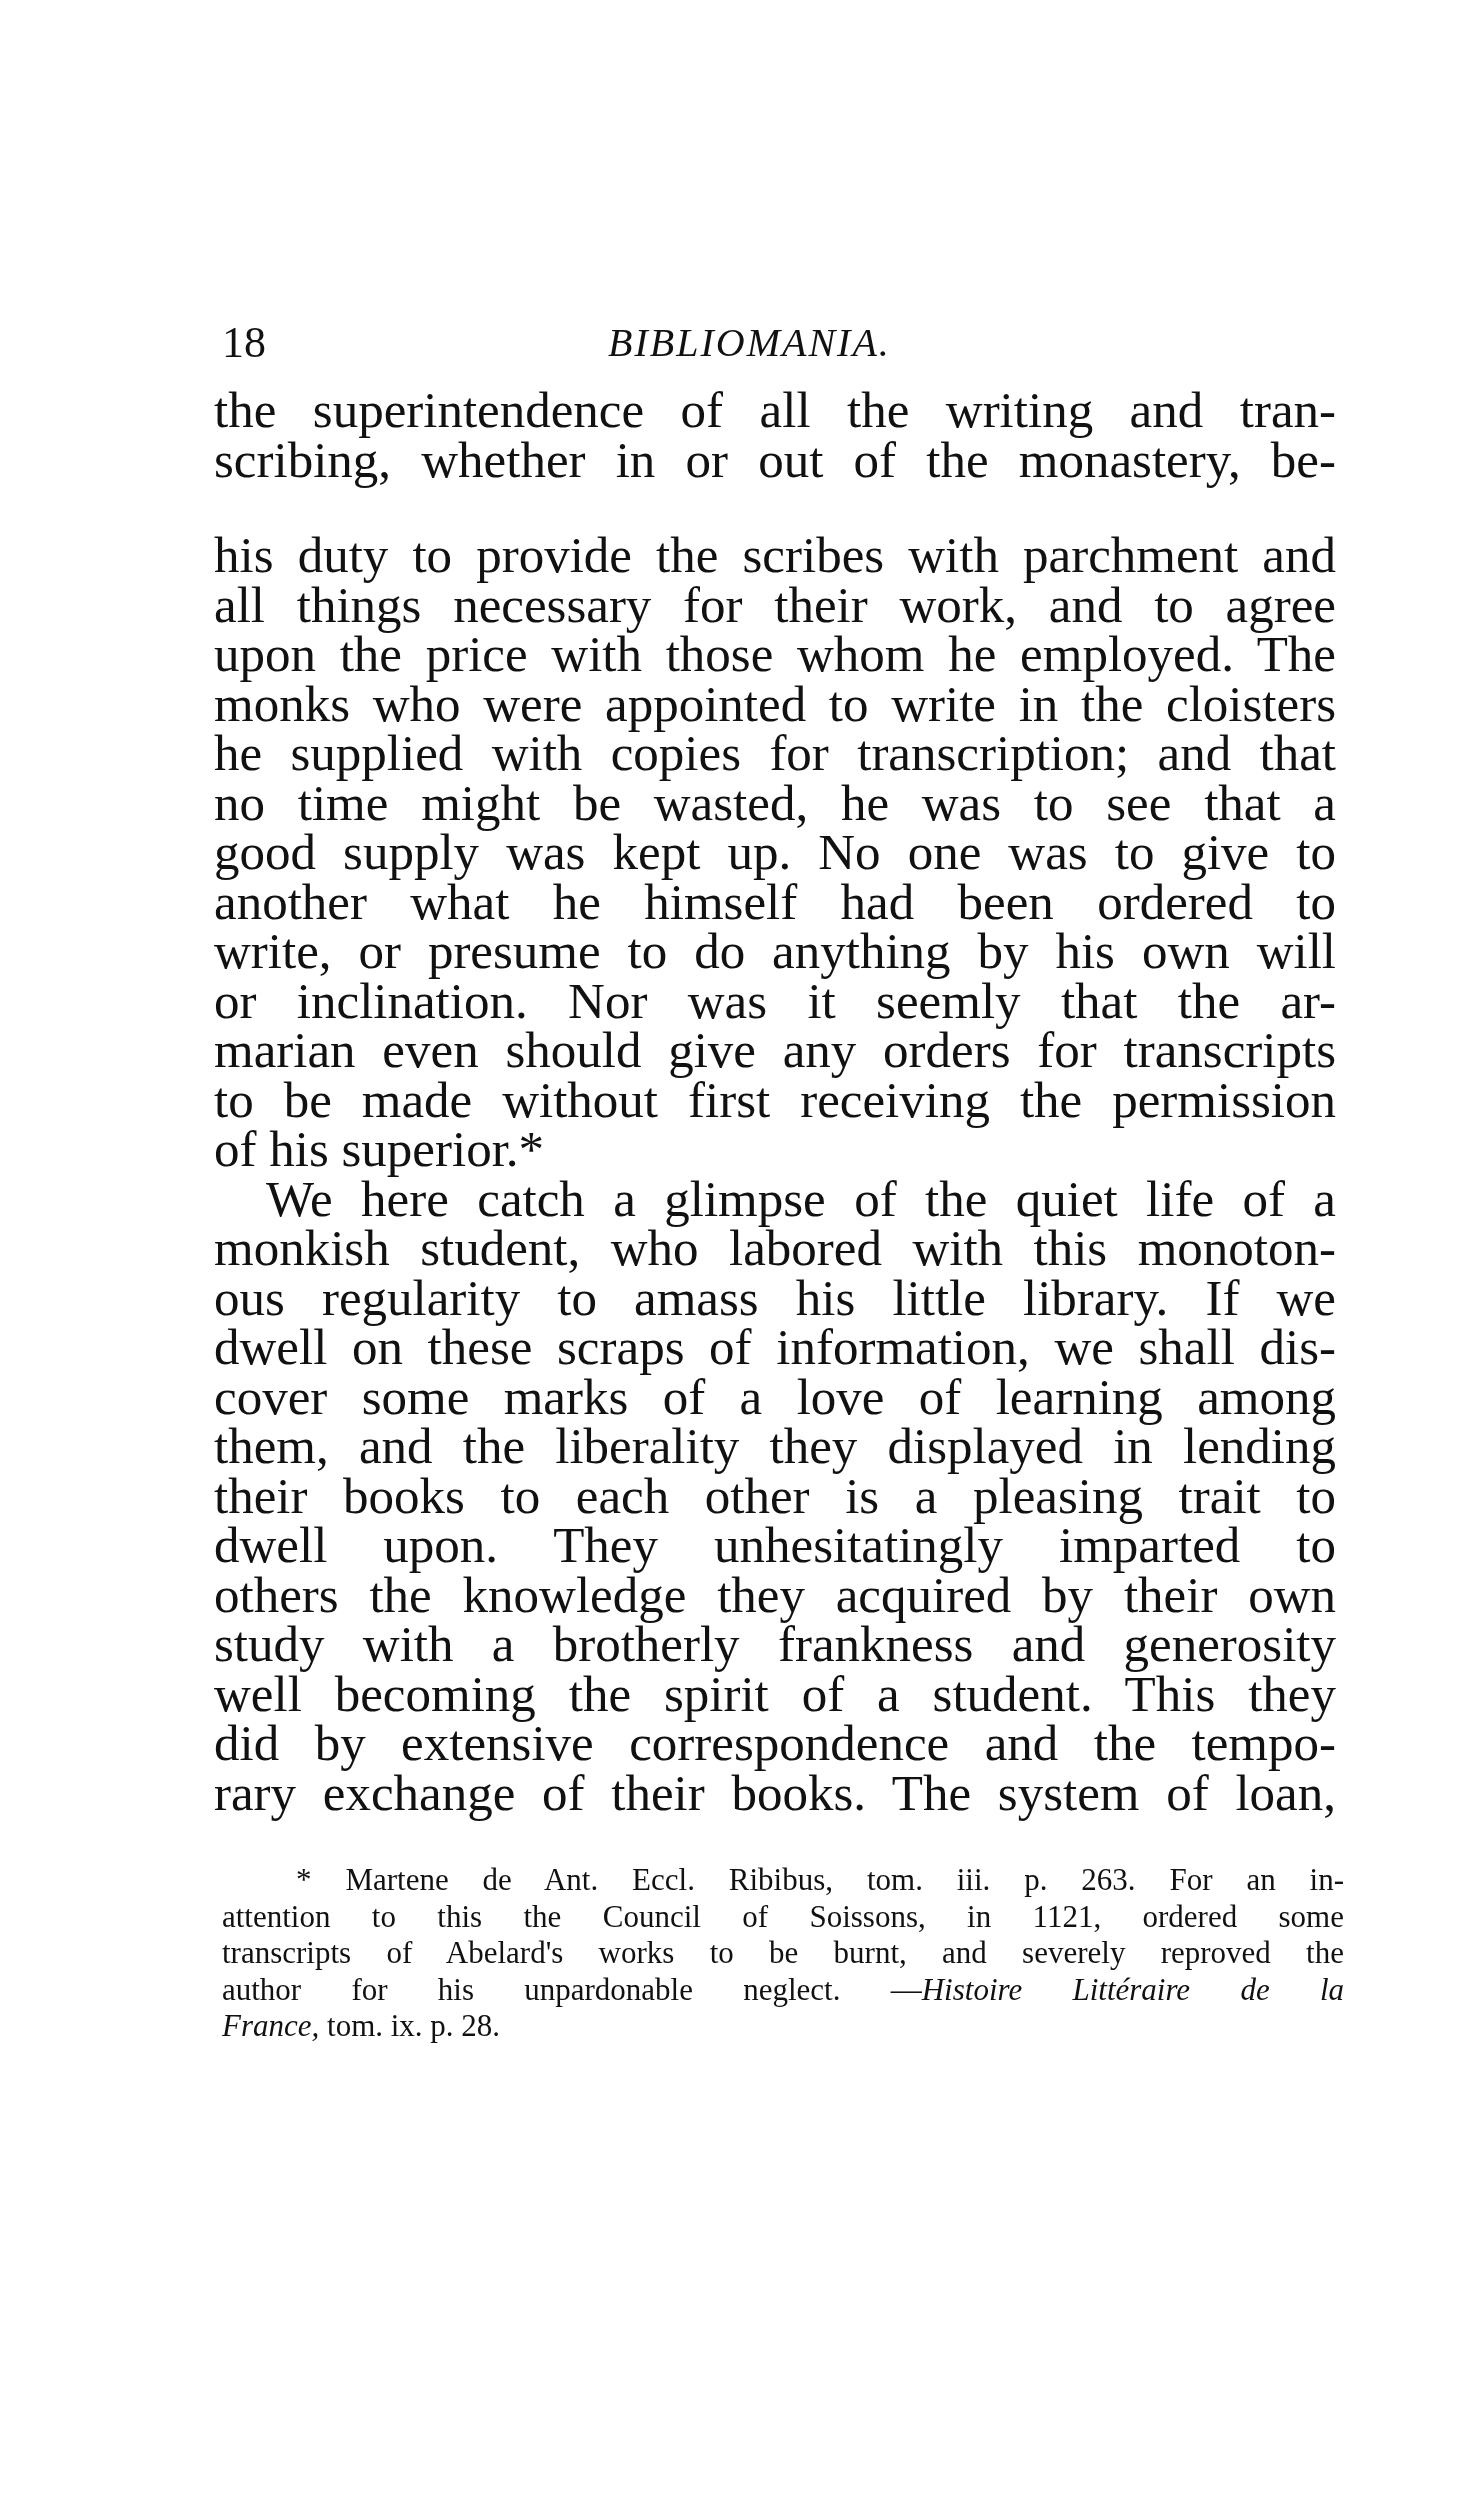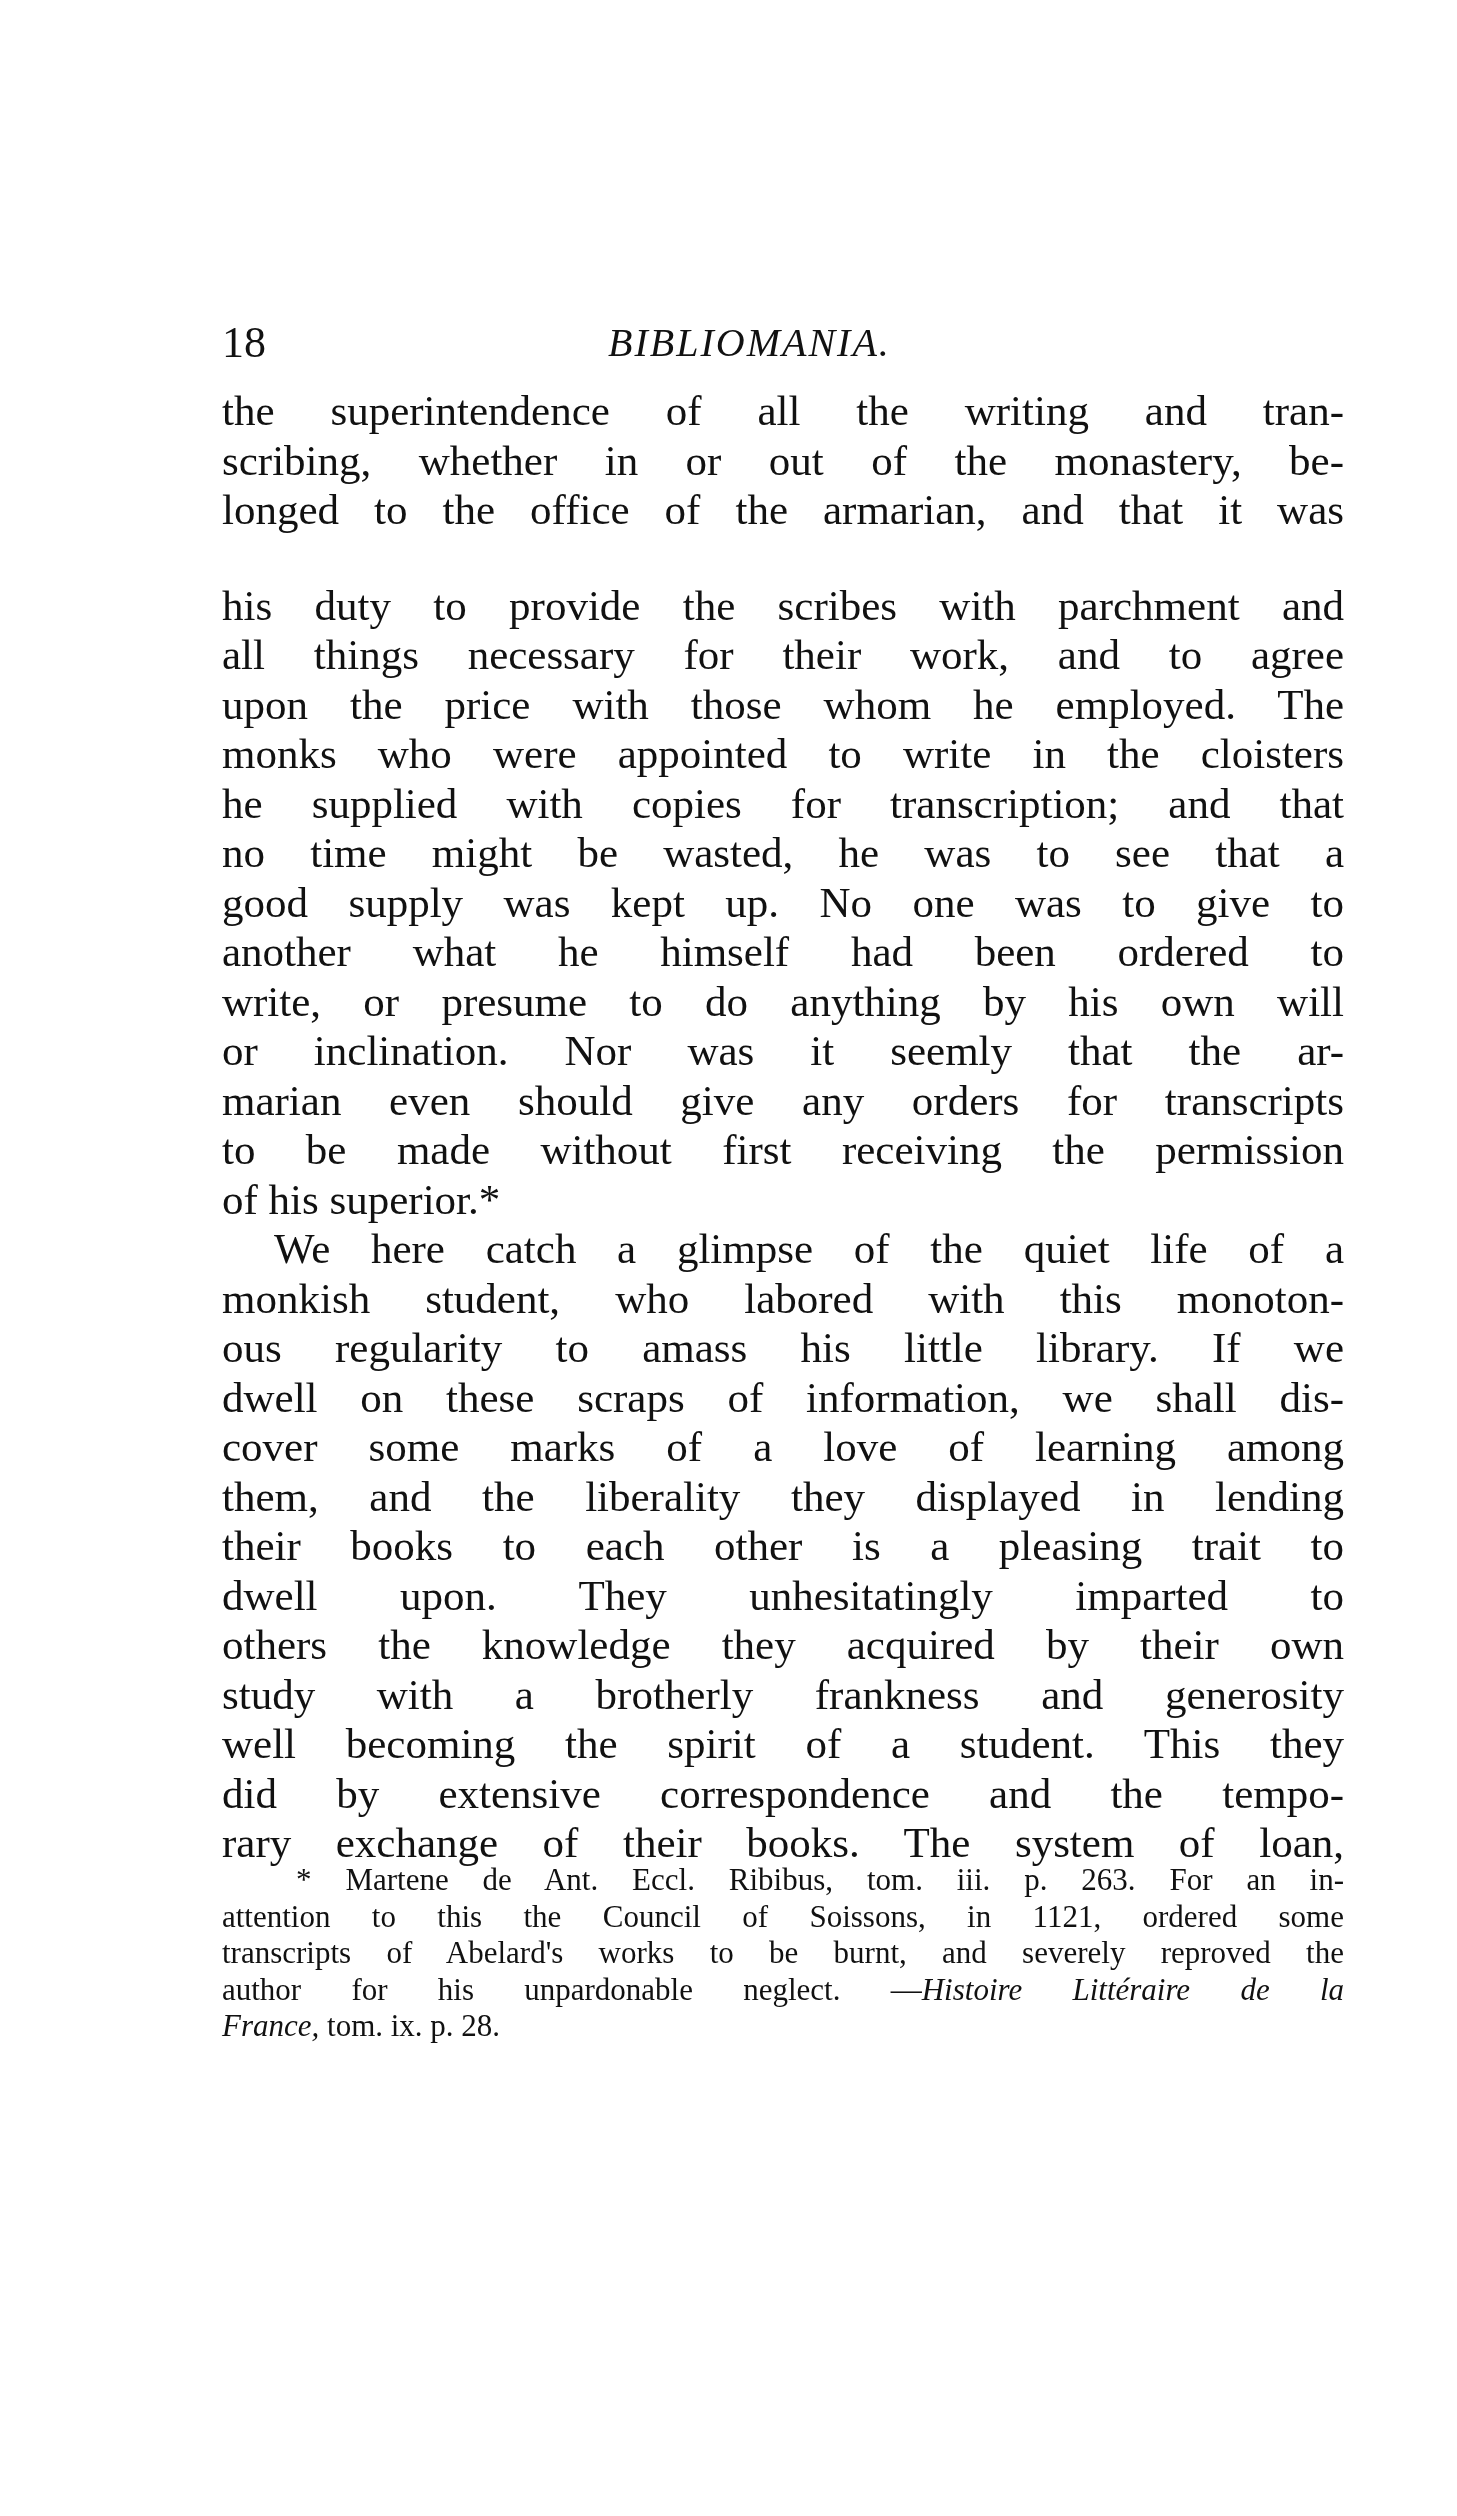--- a/index.html
+++ b/index.html
@@ -1,21 +1,21 @@
 <!DOCTYPE html>
 <html><head>
 <meta charset="utf-8">
 <style>
   html, body { margin: 0; padding: 0; background: #ffffff; }
   body { width: 1457px; height: 2516px; position: relative; overflow: hidden; color: #111; }
   .page { position: absolute; left: 0; top: 0; width: 1457px; height: 2516px; background: #fff; }
   .running-head { position: absolute; top: 318px; left: 222px; width: 1122px; height: 50px; font-family: "Liberation Serif", "DejaVu Serif", serif; }
   .page-num { position: absolute; left: 0; top: 0; font-size: 44px; line-height: 50px; }
   .running-title { position: absolute; left: 386px; top: 0; font-size: 40px; line-height: 50px; font-style: italic; letter-spacing: 2px; }
-  .body-text { position: absolute; top: 386px; left: 222px; width: 1122px; font-family: "Liberation Serif", "DejaVu Serif", serif; font-size: 43px; }
+  .body-text { position: absolute; top: 386px; left: 214px; width: 1122px; font-family: "Liberation Serif", "DejaVu Serif", serif; font-size: 51px; }
   .line { display: block; height: 49.5px; line-height: 49.5px; text-align: justify; text-align-last: justify; white-space: nowrap; overflow: visible; }
   .line.last { text-align-last: left; }
   .line.indent { padding-left: 52px; }
   .footnotes { position: absolute; top: 1862px; left: 222px; width: 1122px; font-family: "Liberation Serif", "DejaVu Serif", serif; font-size: 31px; }
   .fline { display: block; height: 36.5px; line-height: 36.5px; text-align: justify; text-align-last: justify; white-space: nowrap; }
   .fline.indent { padding-left: 74px; }
   .fline.last { text-align-last: left; }
   .it { font-style: italic; }
 </style>
 </head>
@@ -24,21 +24,20 @@
 <div class="page">
 
   <div class="running-head">
     <span class="page-num">18</span>
     <span class="running-title">BIBLIOMANIA.</span>
   </div>
 
   <div class="body-text">
     <span class="line" style="white-space: nowrap; word-spacing: 0px;">the superintendence of all the writing and tran-</span>
     <span class="line" style="white-space: nowrap; word-spacing: 0px;">scribing, whether in or out of the monastery, be-</span>
-    <span class="line" style="white-space: nowrap; word-spacing: 0px;">longed to the office of the armarian, and that it was</span>
     <span class="line" style="white-space: nowrap; word-spacing: 0px; margin-top: 46px;">his duty to provide the scribes with parchment and</span>
     <span class="line" style="white-space: nowrap; word-spacing: 0px;">all things necessary for their work, and to agree</span>
     <span class="line" style="white-space: nowrap; word-spacing: 0px;">upon the price with those whom he employed. The</span>
     <span class="line" style="white-space: nowrap; word-spacing: 0px;">monks who were appointed to write in the cloisters</span>
     <span class="line" style="white-space: nowrap; word-spacing: 0px;">he supplied with copies for transcription; and that</span>
     <span class="line" style="white-space: nowrap; word-spacing: 0px;">no time might be wasted, he was to see that a</span>
     <span class="line" style="white-space: nowrap; word-spacing: 0px;">good supply was kept up. No one was to give to</span>
     <span class="line" style="white-space: nowrap; word-spacing: 0px;">another what he himself had been ordered to</span>
     <span class="line" style="white-space: nowrap; word-spacing: 0px;">write, or presume to do anything by his own will</span>
     <span class="line" style="white-space: nowrap; word-spacing: 0px;">or inclination. Nor was it seemly that the ar-</span>

